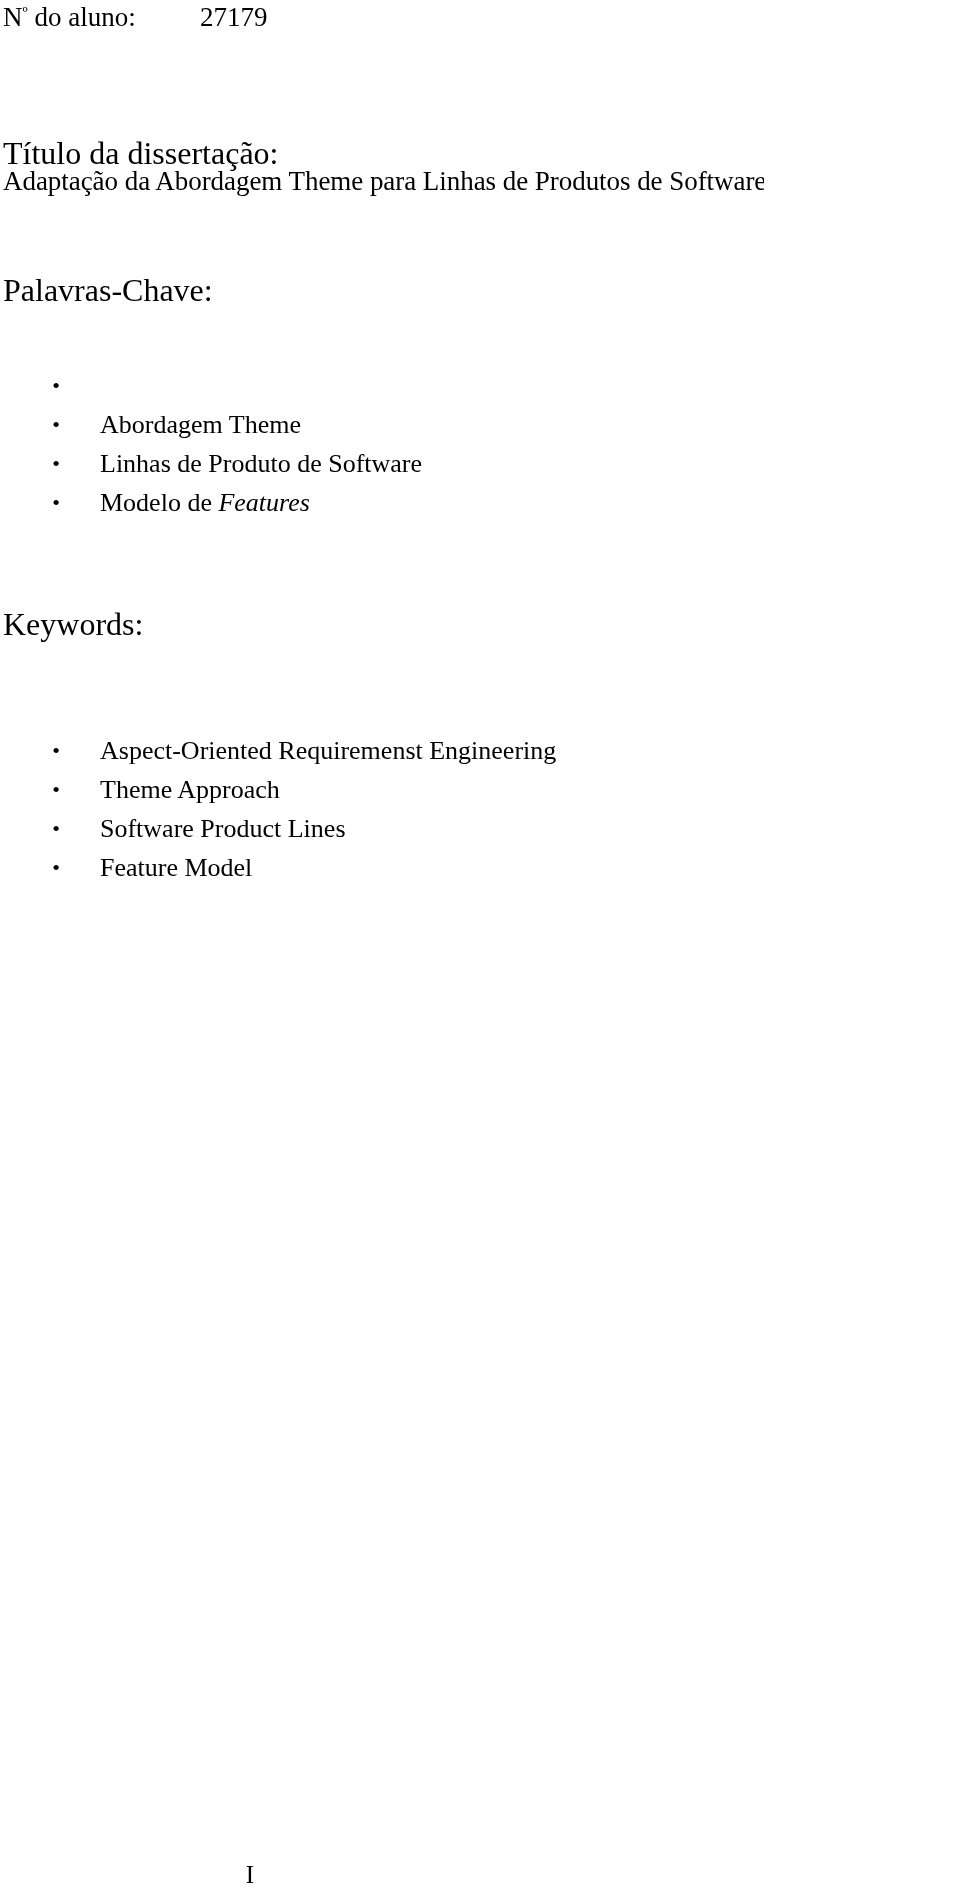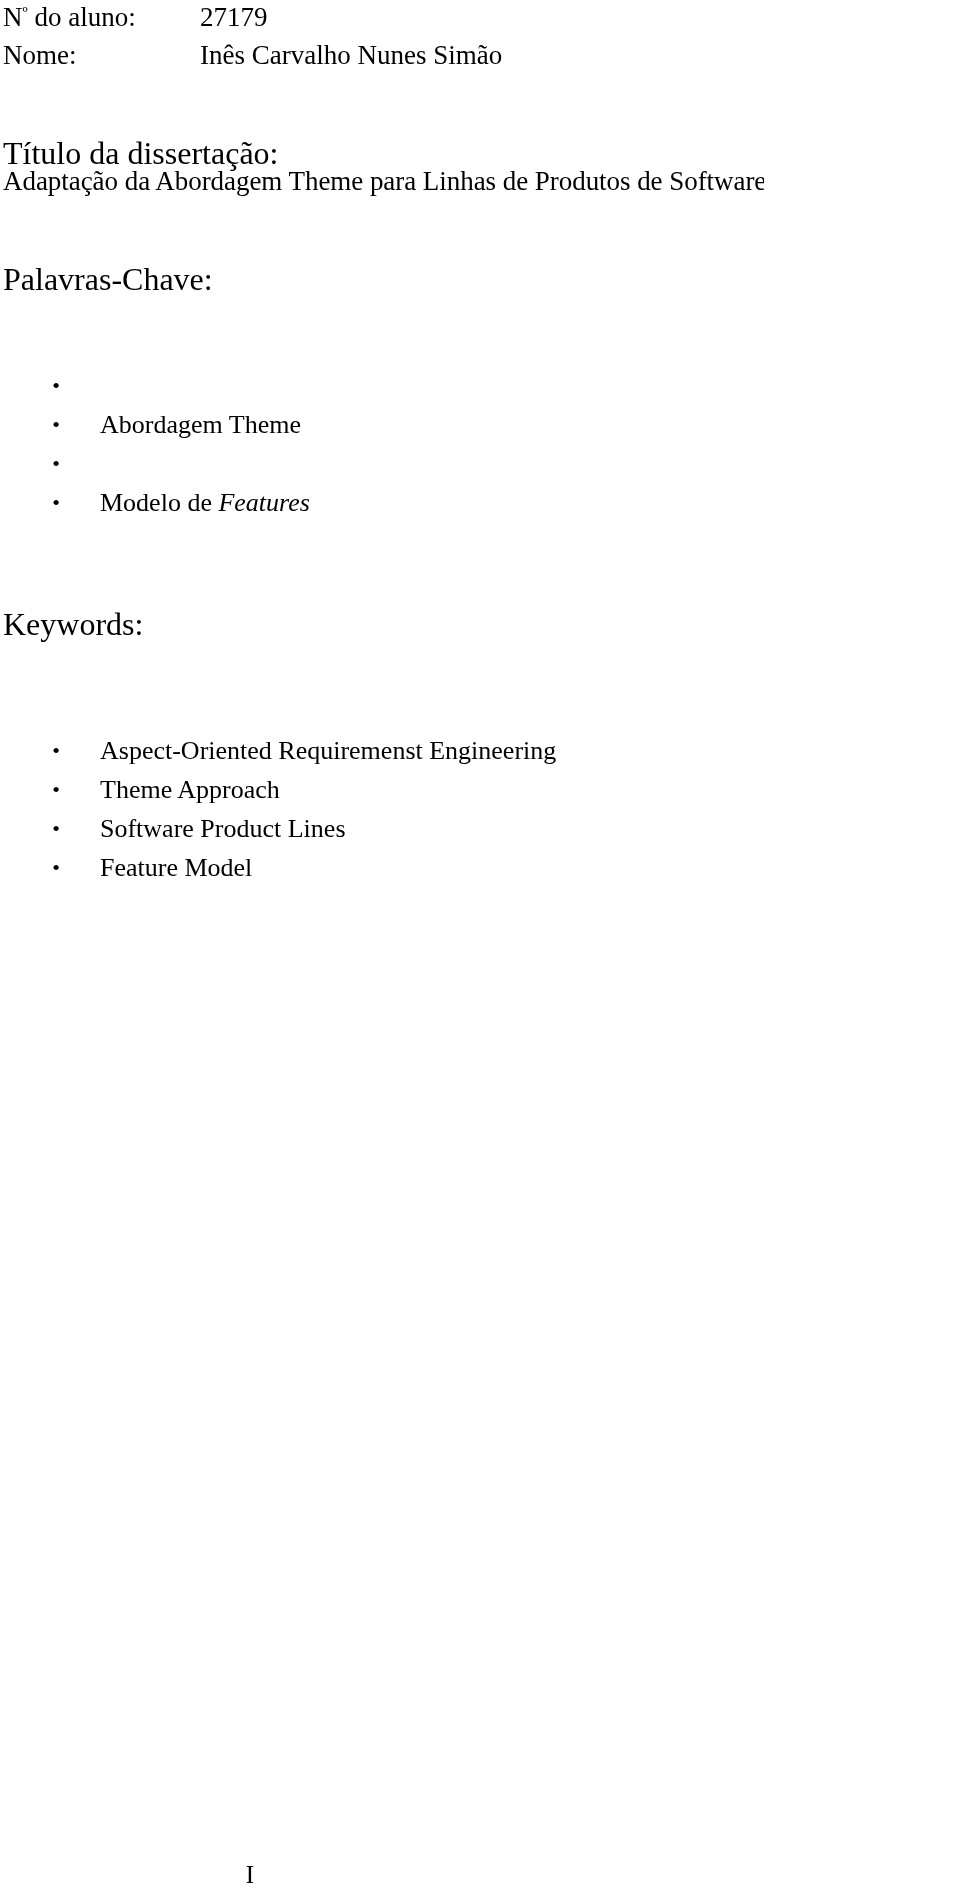--- a/index.html
+++ b/index.html
@@ -47,21 +47,21 @@
 
   
   .block-label {
     position: absolute;
     left: 3px;
     font-size: 32px;
     line-height: 1;
     white-space: nowrap;
   }
   #label-title       { top: 137px; }
-  #label-keywords-pt { top: 263px; }
+  #label-keywords-pt { top: 274px; }
   #label-keywords-en { top: 608px; }
 
   #dissertation-title {
     position: absolute;
     left: 3px;
     top: 168px;
     font-size: 27px;
     line-height: 1;
     white-space: nowrap;
     letter-spacing: -0.05px;
@@ -112,40 +112,37 @@
 </style>
 </head>
 <body>
 
 <div class="page">
 
   <div class="meta-row" id="row-student-number">
     <span class="meta-label"><span>N</span><span class="ordinal">º</span><span> do aluno:</span></span><span class="meta-value">27179</span>
   </div>
 
-  <div class="meta-row" id="row-student-name">
-    <span class="meta-label">Nome:</span><span class="meta-value">Inês Carvalho Nunes Simão</span>
-  </div>
 
   <div class="block-label" id="label-title">Título da dissertação:</div>
   <div id="dissertation-title">Adaptação da Abordagem Theme para Linhas de Produtos de Software</div>
 
   <div class="block-label" id="label-keywords-pt">Palavras-Chave:</div>
   <ul class="bullet-list" id="keywords-pt-list">
     <li class="bullet-item">
       <span class="bullet-marker">•</span>
       <span class="em"></span>
     </li>
     <li class="bullet-item">
       <span class="bullet-marker">•</span>
       <span class="bullet-text">Abordagem Theme</span><span class="em"></span>
     </li>
     <li class="bullet-item">
       <span class="bullet-marker">•</span>
-      <span class="em"></span>
+      <span class="bullet-text">Linhas de Produto de Software</span><span class="em"></span>
     </li>
     <li class="bullet-item">
       <span class="bullet-marker">•</span>
       <span class="bullet-text">Modelo de </span><span class="em">Features</span>
     </li>
   </ul>
 
   <div class="block-label" id="label-keywords-en">Keywords:</div>
   <ul class="bullet-list" id="keywords-en-list">
     <li class="bullet-item">

